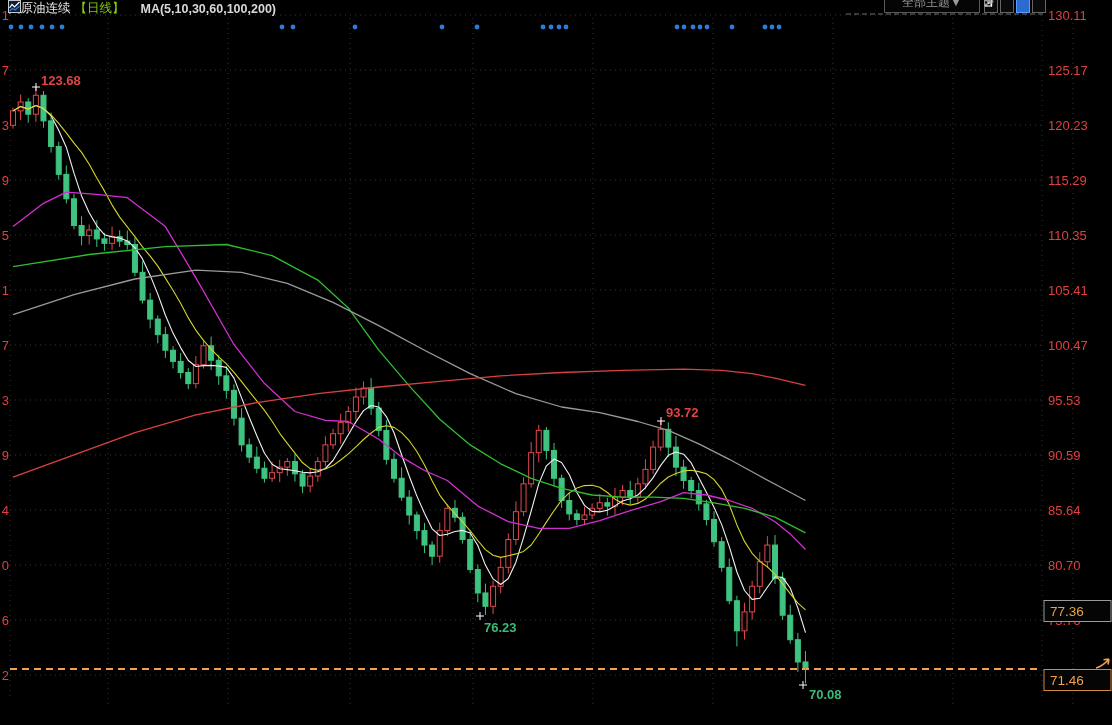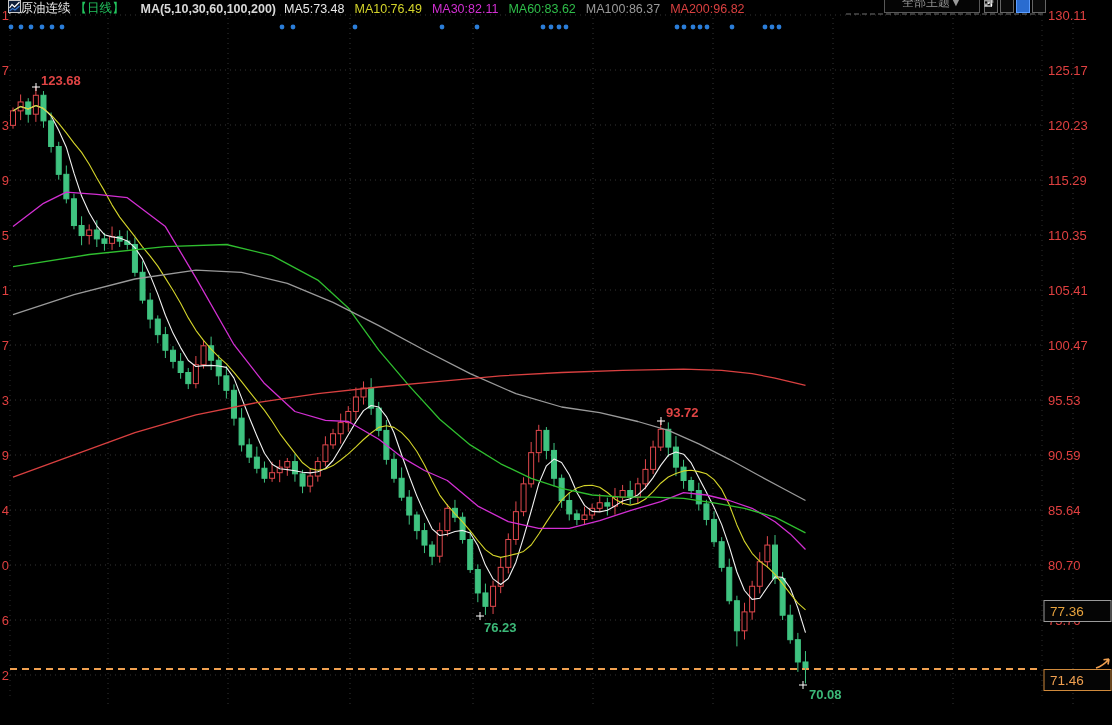--- a/index.html
+++ b/index.html
@@ -3,21 +3,21 @@
 <meta charset="utf-8">
 <style>
   html,body{margin:0;padding:0;background:#000;width:1112px;height:725px;overflow:hidden;
     font-family:"Liberation Sans",sans-serif;}
   .stage{position:relative;width:1112px;height:725px;background:#000;}
   svg{position:absolute;left:0;top:0;}
   .topbar{position:absolute;left:8px;top:0;height:17px;display:flex;align-items:center;
     font-size:12.5px;white-space:nowrap;z-index:6;color:#ddd;}
   .topbar>*{margin-right:8px;}
   .sym{color:#e8e8e8;}
-  .per{color:#22c55e;margin-left:-4px;}
+  .per{color:#84cc16;margin-left:-4px;}
   .magroup{color:#d8d8d8;font-weight:bold;}
   .mavals span{margin-right:10px;}
   .kicon{display:inline-flex;align-items:center;}
   .theme-btn{position:absolute;left:884px;top:-7px;width:96px;height:20px;border:1px solid #585858;
     color:#9a9a9a;font-size:12px;display:flex;align-items:flex-end;justify-content:center;
     padding-bottom:1px;z-index:6;background:#050505;box-sizing:border-box;cursor:pointer;}
   .ticons{position:absolute;left:984px;top:-2px;display:flex;z-index:6;}
   .ticon{width:14px;height:15px;border:1px solid #666;box-sizing:border-box;margin-right:2px;
     display:flex;align-items:center;justify-content:center;background:#0a0a0a;cursor:pointer;}
   .ticon.active{background:#2a6cd0;border-color:#5a9cff;}
@@ -582,21 +582,20 @@
     <span class="sym">美原油连续</span>
     <span class="per">【日线】</span>
     <span class="kicon">
       <svg width="13" height="13" viewBox="0 0 13 13">
         <rect x="0.5" y="0.5" width="12" height="12" fill="#0d1e3a" stroke="#c8c8c8" stroke-width="1"></rect>
         <polyline points="1.5,8 4,4.5 6.5,7 11.5,2" fill="none" stroke="#ffffff" stroke-width="1.2"></polyline>
         <polyline points="1.5,11 4.5,8.5 7,10 11.5,6" fill="none" stroke="#3a7bd5" stroke-width="1.2"></polyline>
       </svg>
     </span>
     <span class="magroup">MA(5,10,30,60,100,200)</span>
-    <span class="mavals" id="ma-values"><span style="color: rgb(232, 232, 232);">MA5:73.48</span><span style="color: rgb(212, 212, 42);">MA10:76.49</span><span style="color: rgb(210, 47, 210);">MA30:82.11</span><span style="color: rgb(47, 190, 74);">MA60:83.62</span><span style="color: rgb(154, 154, 154);">MA100:86.37</span><span style="color: rgb(217, 64, 64);">MA200:96.82</span></span>
   </div>
 
   <div class="theme-btn">
     <span>全部主题▼</span>
   </div>
 
   <div class="ticons">
     <span class="ticon">
       <svg width="10" height="9" viewBox="0 0 10 9">
         <rect x="1" y="1" width="2.4" height="2.4" fill="#999"></rect>

